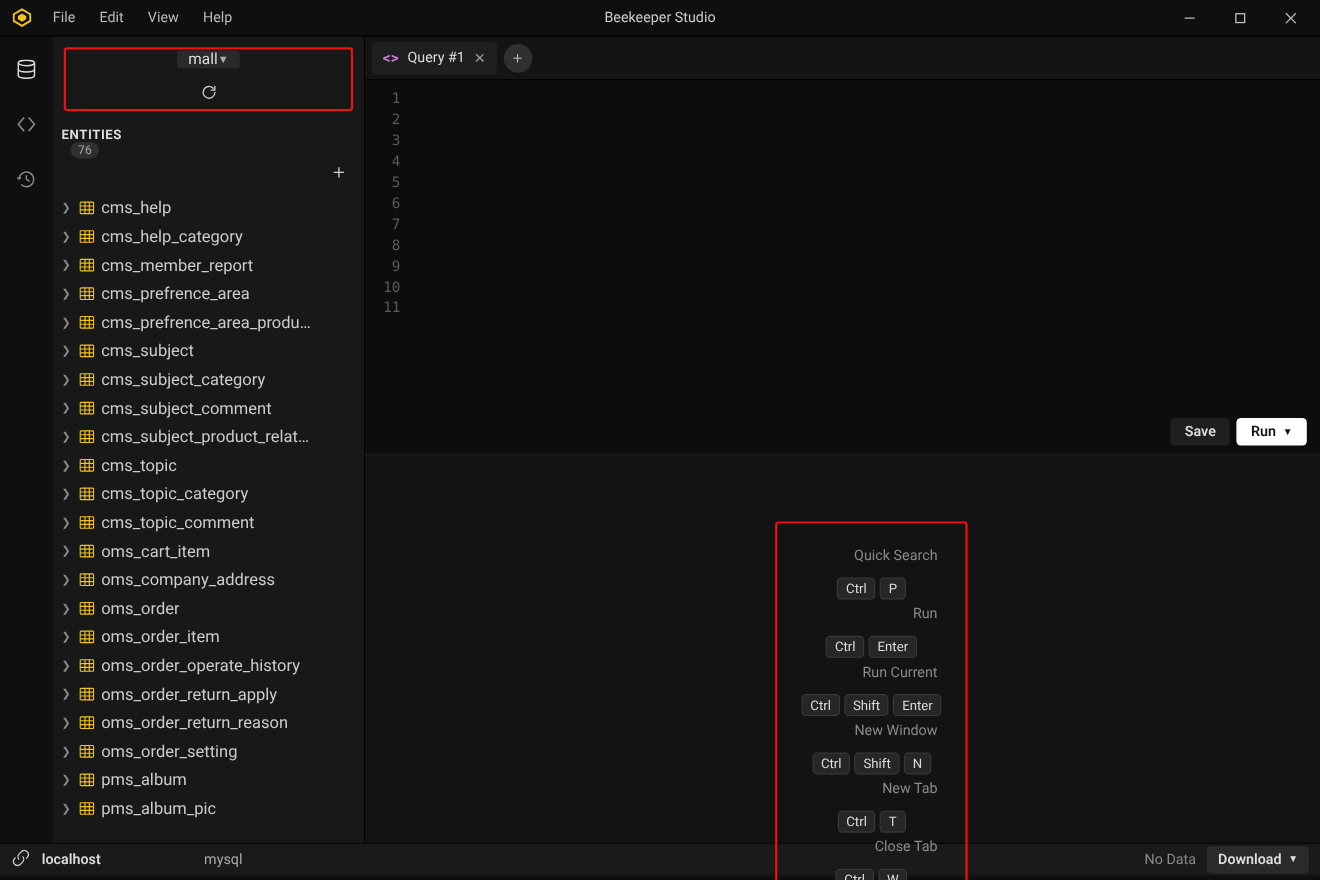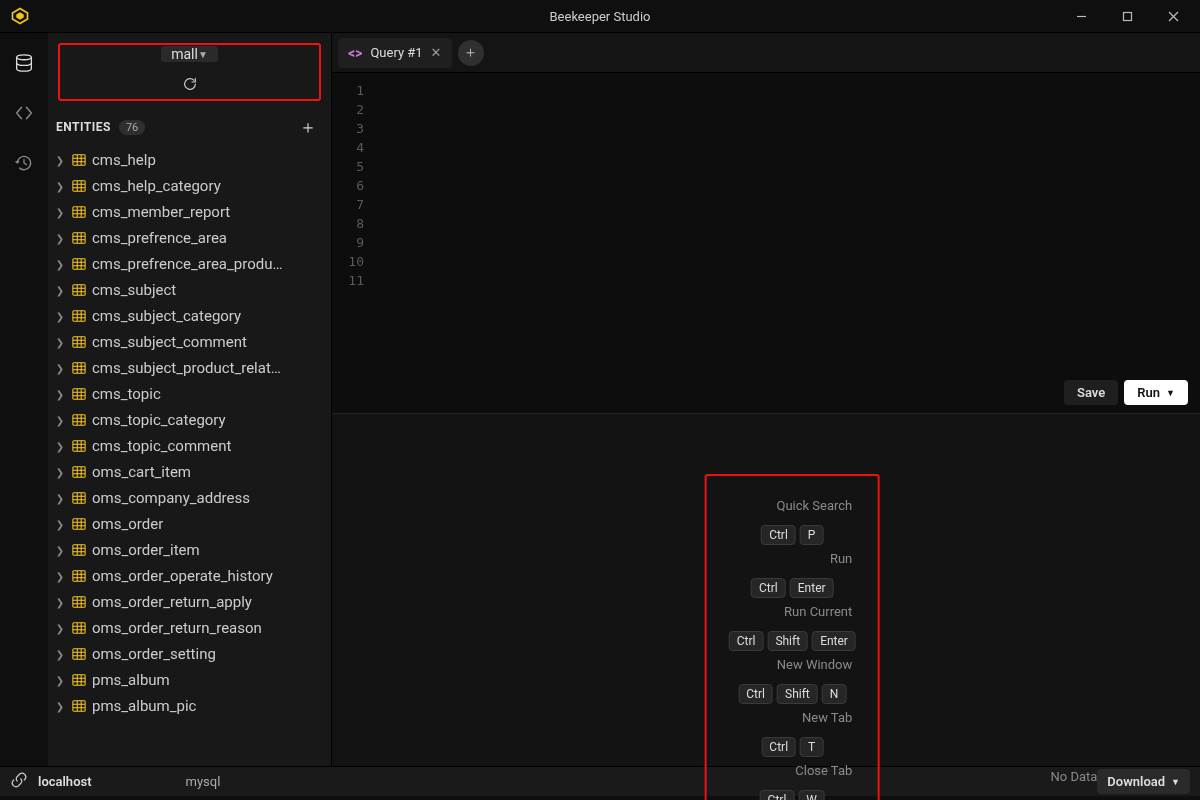--- a/index.html
+++ b/index.html
@@ -21,21 +21,21 @@
 .iconbar .ib-item.active { color: #ddd; }
 
 .sidebar { width: 284px; background: #181818; display: flex; flex-direction: column; border-right: 1px solid #000; }
 .sidebar-top { padding: 10px 10px 0 10px; }
 .db-row { display: flex; align-items: center; gap: 8px; border: 2px solid #e11; border-radius: 3px; padding: 1px; flex-direction: column; }
 .db-select { flex: 1; background: #2a2a2a; border-radius: 3px; height: 30px; display: flex; align-items: center; padding: 0 10px; justify-content: space-between; }
 .db-select .name { color: #ddd; font-size: 14px; }
 .db-refresh { width: 28px; height: 28px; display: flex; align-items: center; justify-content: center; color: #bbb; cursor: pointer; }
 .filter-row { margin-top: 8px; background: #1f1f1f; border-radius: 3px; height: 30px; display: flex; align-items: center; padding: 0 10px; justify-content: space-between; }
 .filter-input { background: transparent; border: none; color: #aaa; outline: none; width: calc(100% - 20px); font-size: 13px; }
-.entities-header { display: flex; align-items: center; padding: 14px 14px 8px 8px; }
+.entities-header { display: flex; align-items: flex-start; padding: 14px 14px 8px 8px; flex-direction: column; }
 .entities-title { color: #ddd; font-weight: 700; letter-spacing: 0.5px; font-size: 12px; }
 .entities-count { background: #2f2f2f; color: #aaa; padding: 1px 7px; border-radius: 9px; font-size: 11px; margin-left: 8px; }
 .entities-add { margin-left: auto; color: #ccc; cursor: pointer; font-size: 18px; }
 .entity-list { flex: 1; overflow-y: auto; padding-bottom: 8px; }
 .entity { display: flex; align-items: center; gap: 6px; padding: 4px 10px 4px 6px; color: #ccc; cursor: pointer; white-space: nowrap; }
 .entity .chev { width: 12px; color: #888; font-size: 10px; display: inline-flex; justify-content: center; }
 .entity .tbl-icon { width: 14px; height: 14px; display: inline-flex; align-items: center; justify-content: center; }
 .entity .label { font-size: 15px; overflow: hidden; text-overflow: ellipsis; text-align: center; }
 
 .content { flex: 1; display: flex; flex-direction: column; background: #0d0d0d; }
@@ -59,39 +59,45 @@
 .shortcuts { position: absolute; top: 60px; left: 50%; transform: translateX(-35%); border: 2px solid #e11; border-radius: 3px; padding: 16px 22px 18px 22px; }
 .shortcut-row { display: flex; align-items: center; justify-content: flex-end; gap: 12px; margin: 6px 0; flex-direction: column; }
 .shortcut-row .name { color: #8a8a8a; text-align: right; width: 120px; }
 .keys { display: flex; gap: 4px; }
 .key { background: #262626; border: 1px solid #3a3a3a; border-radius: 4px; padding: 2px 7px; color: #ddd; font-size: 12px; }
 
 .statusbar { height: 30px; background: #1a1a1a; display: flex; align-items: center; padding: 0 10px; gap: 10px; border-top: 1px solid #000; }
 .statusbar .link-icon { color: #ccc; }
 .statusbar .host { color: #ddd; font-weight: 600; }
 .statusbar .engine { margin-left: 84px; color: #aaa; }
-.statusbar .right { margin-left: auto; display: flex; align-items: flex-start; gap: 0; }
+.statusbar .right { margin-left: auto; display: flex; align-items: center; gap: 10px; }
 .statusbar .nodata { color: #888; }
 .statusbar .download { background: #2a2a2a; color: #ddd; padding: 5px 10px; border-radius: 4px; display: flex; align-items: center; gap: 6px; cursor: pointer; font-weight: 600; font-size: 13px; }
 .entity-list { position: relative; }
 
 
 .entity-list::-webkit-scrollbar { width: 8px; }
 .entity-list::-webkit-scrollbar-thumb { background: #3a3a3a; border-radius: 4px; }
 .entity-list::-webkit-scrollbar-track { background: transparent; }
 </style>
 </head>
 <body>
 
 <div class="titlebar">
   <div class="logo">
     <svg width="18" height="18" viewBox="0 0 24 24">
         <polygon points="12,2 22,8 22,16 12,22 2,16 2,8" fill="none" stroke="#f5c518" stroke-width="2.2"></polygon>
         <polygon points="12,7 17,10 17,14 12,17 7,14 7,10" fill="#f5c518"></polygon>
       </svg>
+  </div>
+  <div class="menu">
+    <div class="menu-item">File</div>
+    <div class="menu-item">Edit</div>
+    <div class="menu-item">View</div>
+    <div class="menu-item">Help</div>
   </div>
   <div class="title">Beekeeper Studio</div>
   <div class="window-controls">
     <div class="wc">
         <svg width="11" height="11">
           <line x1="1" y1="5.5" x2="10" y2="5.5" stroke="#bbb" stroke-width="1.2"></line>
         </svg>
       </div>
     <div class="wc">
         <svg width="11" height="11">

